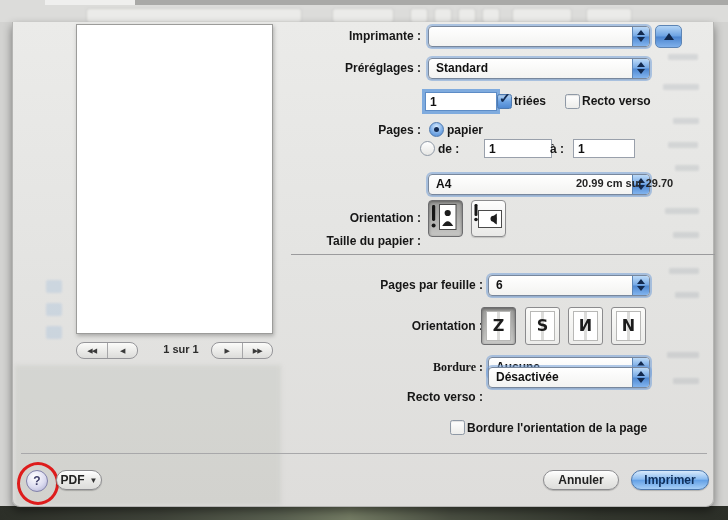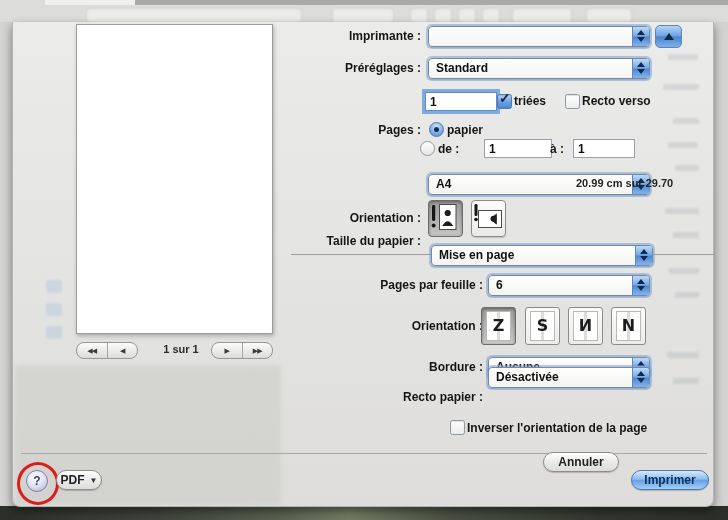--- a/index.html
+++ b/index.html
@@ -209,27 +209,20 @@
       <svg width="31" height="33" viewBox="0 0 31 33">
         <rect x="2.5" y="3" width="3" height="12" rx="1.3" fill="#161616"></rect>
         <circle cx="4" cy="18.5" r="1.8" fill="#161616"></circle>
         <rect x="6.5" y="9.5" width="23" height="17" fill="#ffffff" stroke="#4a4a4a"></rect>
         <circle cx="21.5" cy="17.8" r="3" fill="#1d1d1d"></circle>
         <path d="M24.8 12.5 q-9.5 5.5 0 11 z" fill="#1d1d1d"></path>
       </svg>
     </div>
 
     <div class="hline" style="left:278px;top:232px;width:424px;"></div>
-    <div class="popup" style="left:418px;top:223px;width:220px;">
-      <span class="val">Mise en page</span>
-      <span class="cap">
-          <i class="t-up"></i>
-          <i class="t-dn"></i>
-        </span>
-    </div>
 
     <div class="lbl g2" style="top:256px;">Pages par feuille :</div>
     <div class="popup" style="left:475px;top:253px;width:160px;">
       <span class="val">6</span>
       <span class="cap">
           <i class="t-up"></i>
           <i class="t-dn"></i>
         </span>
     </div>
 
@@ -248,50 +241,50 @@
       <span class="pg">
           <span class="ltr">И</span>
         </span>
     </div>
     <div class="nbtn" style="left:598px;">
       <span class="pg">
           <span class="ltr">N</span>
         </span>
     </div>
 
-    <div class="lbl g2" style="top:338px;">Bordure :</div>
+    <div class="lbl g2" style="top:338px;font-family:Liberation Serif, serif;">Bordure :</div>
     <div class="popup" style="left:475px;top:335px;width:160px;">
       <span class="val">Aucune</span>
       <span class="cap">
           <i class="t-up"></i>
           <i class="t-dn"></i>
         </span>
     </div>
 
-    <div class="lbl g2" style="top:368px;">Recto papier :</div>
+    <div class="lbl g2" style="top:368px;">Recto verso :</div>
     <div class="popup" style="left:475px;top:345px;width:160px;">
       <span class="val">Désactivée</span>
       <span class="cap">
           <i class="t-up"></i>
           <i class="t-dn"></i>
         </span>
     </div>
 
     <div class="cbx" style="left:437px;top:398px;"></div>
-    <div class="ctl-lbl" style="left:454px;top:399px;">Inverser l'orientation de la page</div>
+    <div class="ctl-lbl" style="left:454px;top:399px;">Bordure l'orientation de la page</div>
 
     <div class="hline" style="left:8px;top:431px;width:686px;background:#a8a8aa;"></div>
     <div class="helpbtn">
       <span>?</span>
     </div>
     <div class="annotation"></div>
     <div class="pill" style="left:43px;top:448px;width:46px;">
       <span>PDF</span>
       <span class="caret">▼</span>
     </div>
-    <div class="pill" style="left:530px;top:430px;width:76px;">
+    <div class="pill" style="left:530px;top:448px;width:76px;">
       <span>Annuler</span>
     </div>
     <div class="pill primary" style="left:618px;top:448px;width:78px;">
       <span>Imprimer</span>
     </div>
   </div>
 </div>
 
 </body></html>

